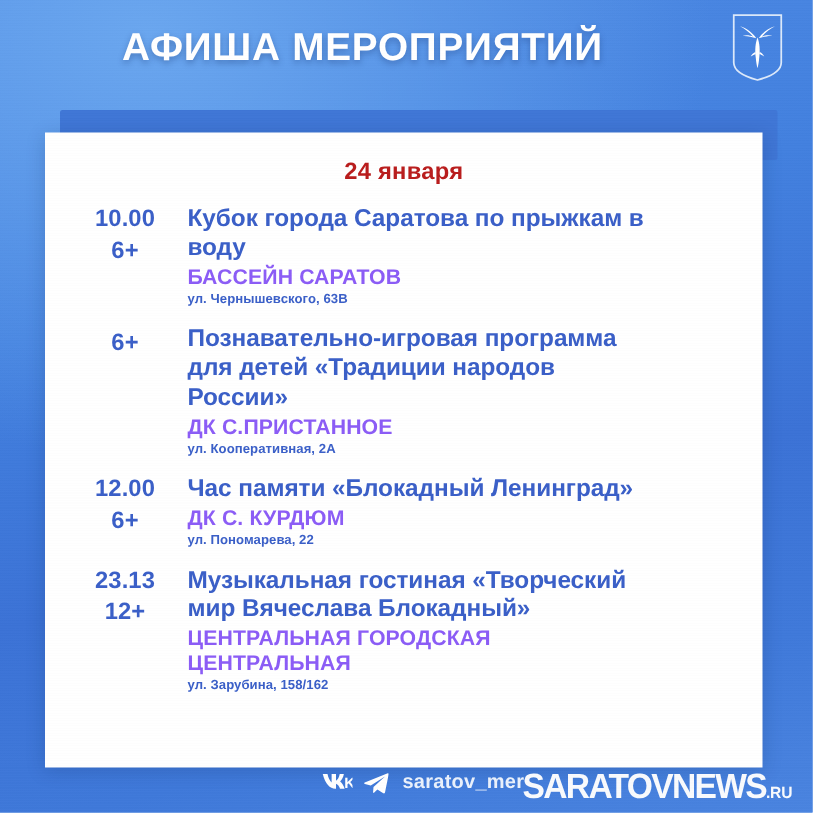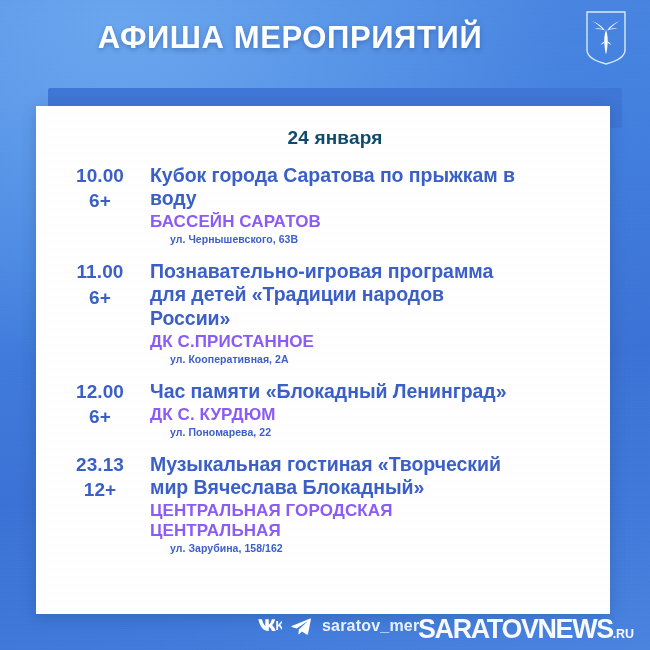--- a/index.html
+++ b/index.html
@@ -86,25 +86,24 @@
     background: #ffffff;
     box-shadow: 0 3px 14px rgba(14,44,96,0.22);
   }
 
   .date-head {
     position: absolute;
     left: 0;
     top: 21px;
     width: 574px;
     text-align: center;
-    color: #0c4a6e;
+    color: #b91c1c;
     font-size: 19px;
     font-weight: 700;
     letter-spacing: .2px;
-    padding-left: 12px;
   }
 
   .events {
     position: absolute;
     left: 0;
     top: 58px;
     width: 496px;
   }
 
   .event {
@@ -154,21 +153,20 @@
     margin-top: 2px;
     letter-spacing: .1px;
   }
   .event-address {
     color: #3a5fc8;
     font-size: 10.5px;
     font-weight: 700;
     line-height: 1.25;
     margin-top: 1px;
     letter-spacing: .05px;
-    margin-left: 20px;
   }
 
   
   .footer {
     position: absolute;
     left: 0;
     top: 615px;
     width: 650px;
     height: 35px;
   }
@@ -244,21 +242,20 @@
         </div>
         <div class="event-body">
           <div class="event-title">Кубок города Саратова по прыжкам в воду</div>
           <div class="event-venue">БАССЕЙН САРАТОВ</div>
           <div class="event-address">ул. Чернышевского, 63В</div>
         </div>
       </div>
 
       <div class="event">
         <div class="event-meta">
-          <div class="event-time">11.00</div>
           <div class="event-age">6+</div>
         </div>
         <div class="event-body">
           <div class="event-title">Познавательно-игровая программа для детей «Традиции народов России»</div>
           <div class="event-venue">ДК С.ПРИСТАННОЕ</div>
           <div class="event-address">ул. Кооперативная, 2А</div>
         </div>
       </div>
 
       <div class="event">

